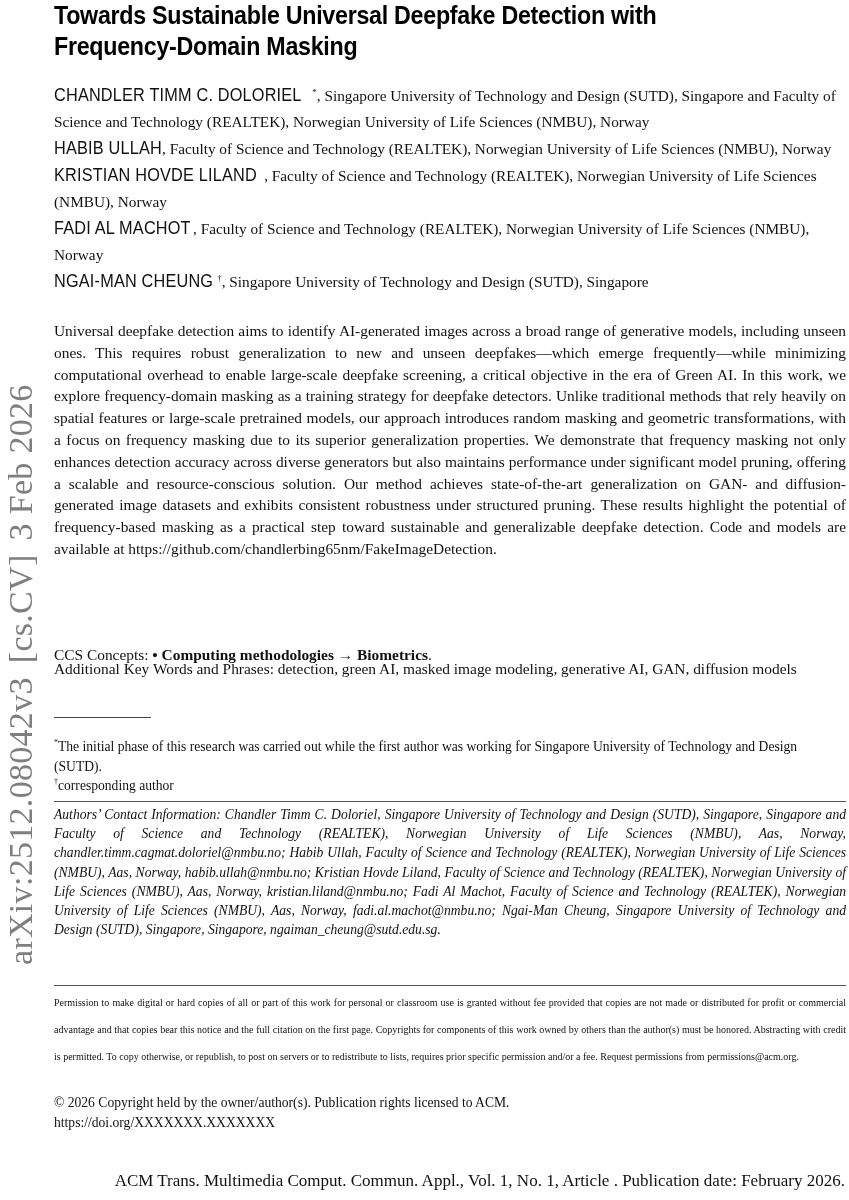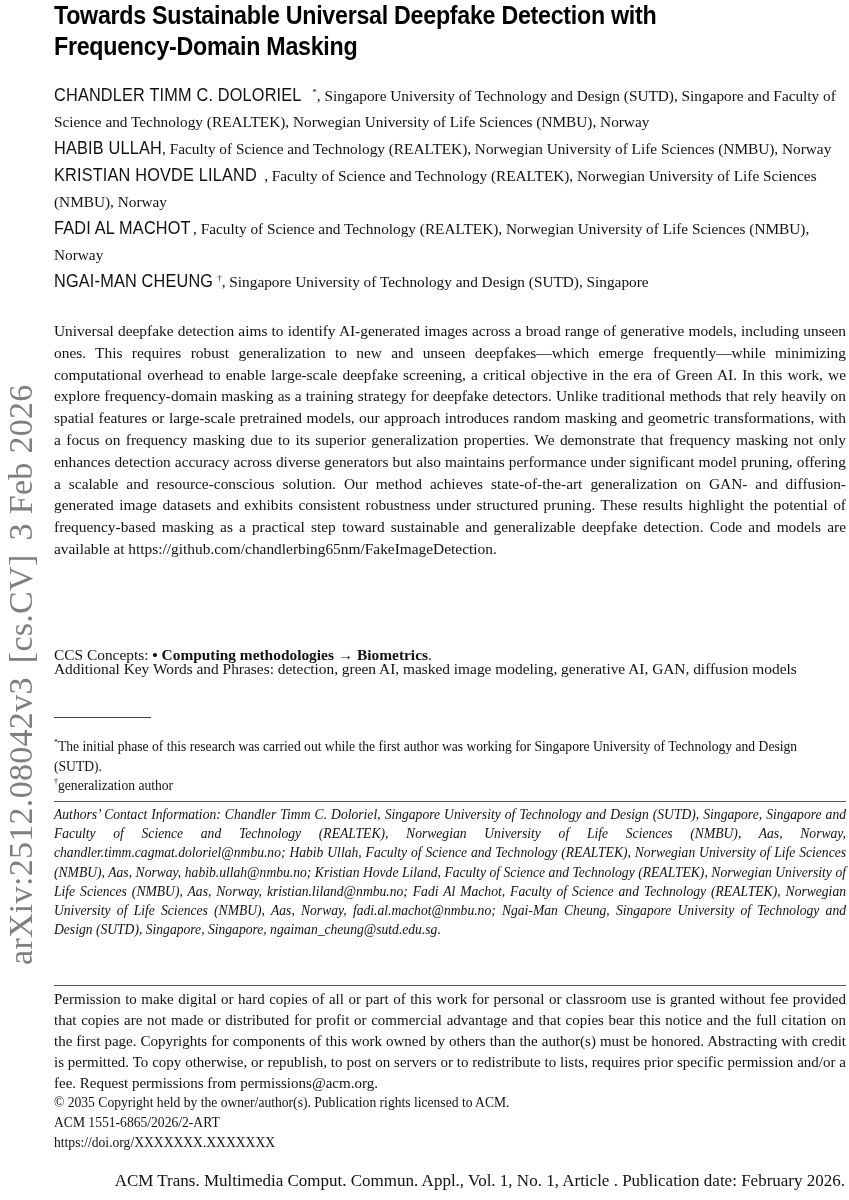--- a/index.html
+++ b/index.html
@@ -53,21 +53,21 @@
   .rule-full {
     position: absolute; left: 54px; width: 792px; height: 0;
     border-top: 1.6px solid #555;
   }
   .contact {
     position: absolute; left: 54px; top: 805px; width: 792px;
     font-size: 13.6px; line-height: 19.2px; text-align: justify; font-style: italic;
   }
   .permission {
     position: absolute; left: 54px; top: 989px; width: 792px;
-    font-size: 15px; line-height: 21px; text-align: justify;
+    font-size: 10px; line-height: 27px; text-align: justify;
   }
   .meta {
     position: absolute; left: 54px; top: 1093px; width: 792px;
     font-size: 13.6px; line-height: 20px;
   }
   .meta div { display: block; }
   .running-footer {
     position: absolute; right: 4px; top: 1172px;
     font-size: 17px; line-height: 18px; white-space: nowrap;
   }
@@ -117,30 +117,29 @@
 </div>
 
 <div class="keywords">
   <span>Additional Key Words and Phrases: </span><span>detection, green AI, masked image modeling, generative AI, GAN, diffusion models</span>
 </div>
 
 <div class="fn-rule"></div>
 
 <div class="footnotes">
   <div><sup>*</sup><span>The initial phase of this research was carried out while the first author was working for Singapore University of Technology and Design (SUTD).</span></div>
-  <div><sup>†</sup><span>generalization author</span></div>
+  <div><sup>†</sup><span>corresponding author</span></div>
 </div>
 
 <div class="rule-full" style="top:801px;"></div>
 
 <p class="contact" style="margin:0;">Authors’ Contact Information: Chandler Timm C. Doloriel, Singapore University of Technology and Design (SUTD), Singapore, Singapore and Faculty of Science and Technology (REALTEK), Norwegian University of Life Sciences (NMBU), Aas, Norway, chandler.timm.cagmat.doloriel@nmbu.no; Habib Ullah, Faculty of Science and Technology (REALTEK), Norwegian University of Life Sciences (NMBU), Aas, Norway, habib.ullah@nmbu.no; Kristian Hovde Liland, Faculty of Science and Technology (REALTEK), Norwegian University of Life Sciences (NMBU), Aas, Norway, kristian.liland@nmbu.no; Fadi Al Machot, Faculty of Science and Technology (REALTEK), Norwegian University of Life Sciences (NMBU), Aas, Norway, fadi.al.machot@nmbu.no; Ngai-Man Cheung, Singapore University of Technology and Design (SUTD), Singapore, Singapore, ngaiman_cheung@sutd.edu.sg.</p>
 
 <div class="rule-full" style="top:985px;"></div>
 
 <p class="permission" style="margin:0;">Permission to make digital or hard copies of all or part of this work for personal or classroom use is granted without fee provided that copies are not made or distributed for profit or commercial advantage and that copies bear this notice and the full citation on the first page. Copyrights for components of this work owned by others than the author(s) must be honored. Abstracting with credit is permitted. To copy otherwise, or republish, to post on servers or to redistribute to lists, requires prior specific permission and/or a fee. Request permissions from permissions@acm.org.</p>
 
 <div class="meta">
-  <div>© 2035 Copyright held by the owner/author(s). Publication rights licensed to ACM.</div>
-  <div>ACM 1551-6865/2026/2-ART</div>
+  <div>© 2026 Copyright held by the owner/author(s). Publication rights licensed to ACM.</div>
   <div>https://doi.org/XXXXXXX.XXXXXXX</div>
 </div>
 
 <div class="running-footer">ACM Trans. Multimedia Comput. Commun. Appl., Vol. 1, No. 1, Article . Publication date: February 2026.</div>
 
 </body></html>

